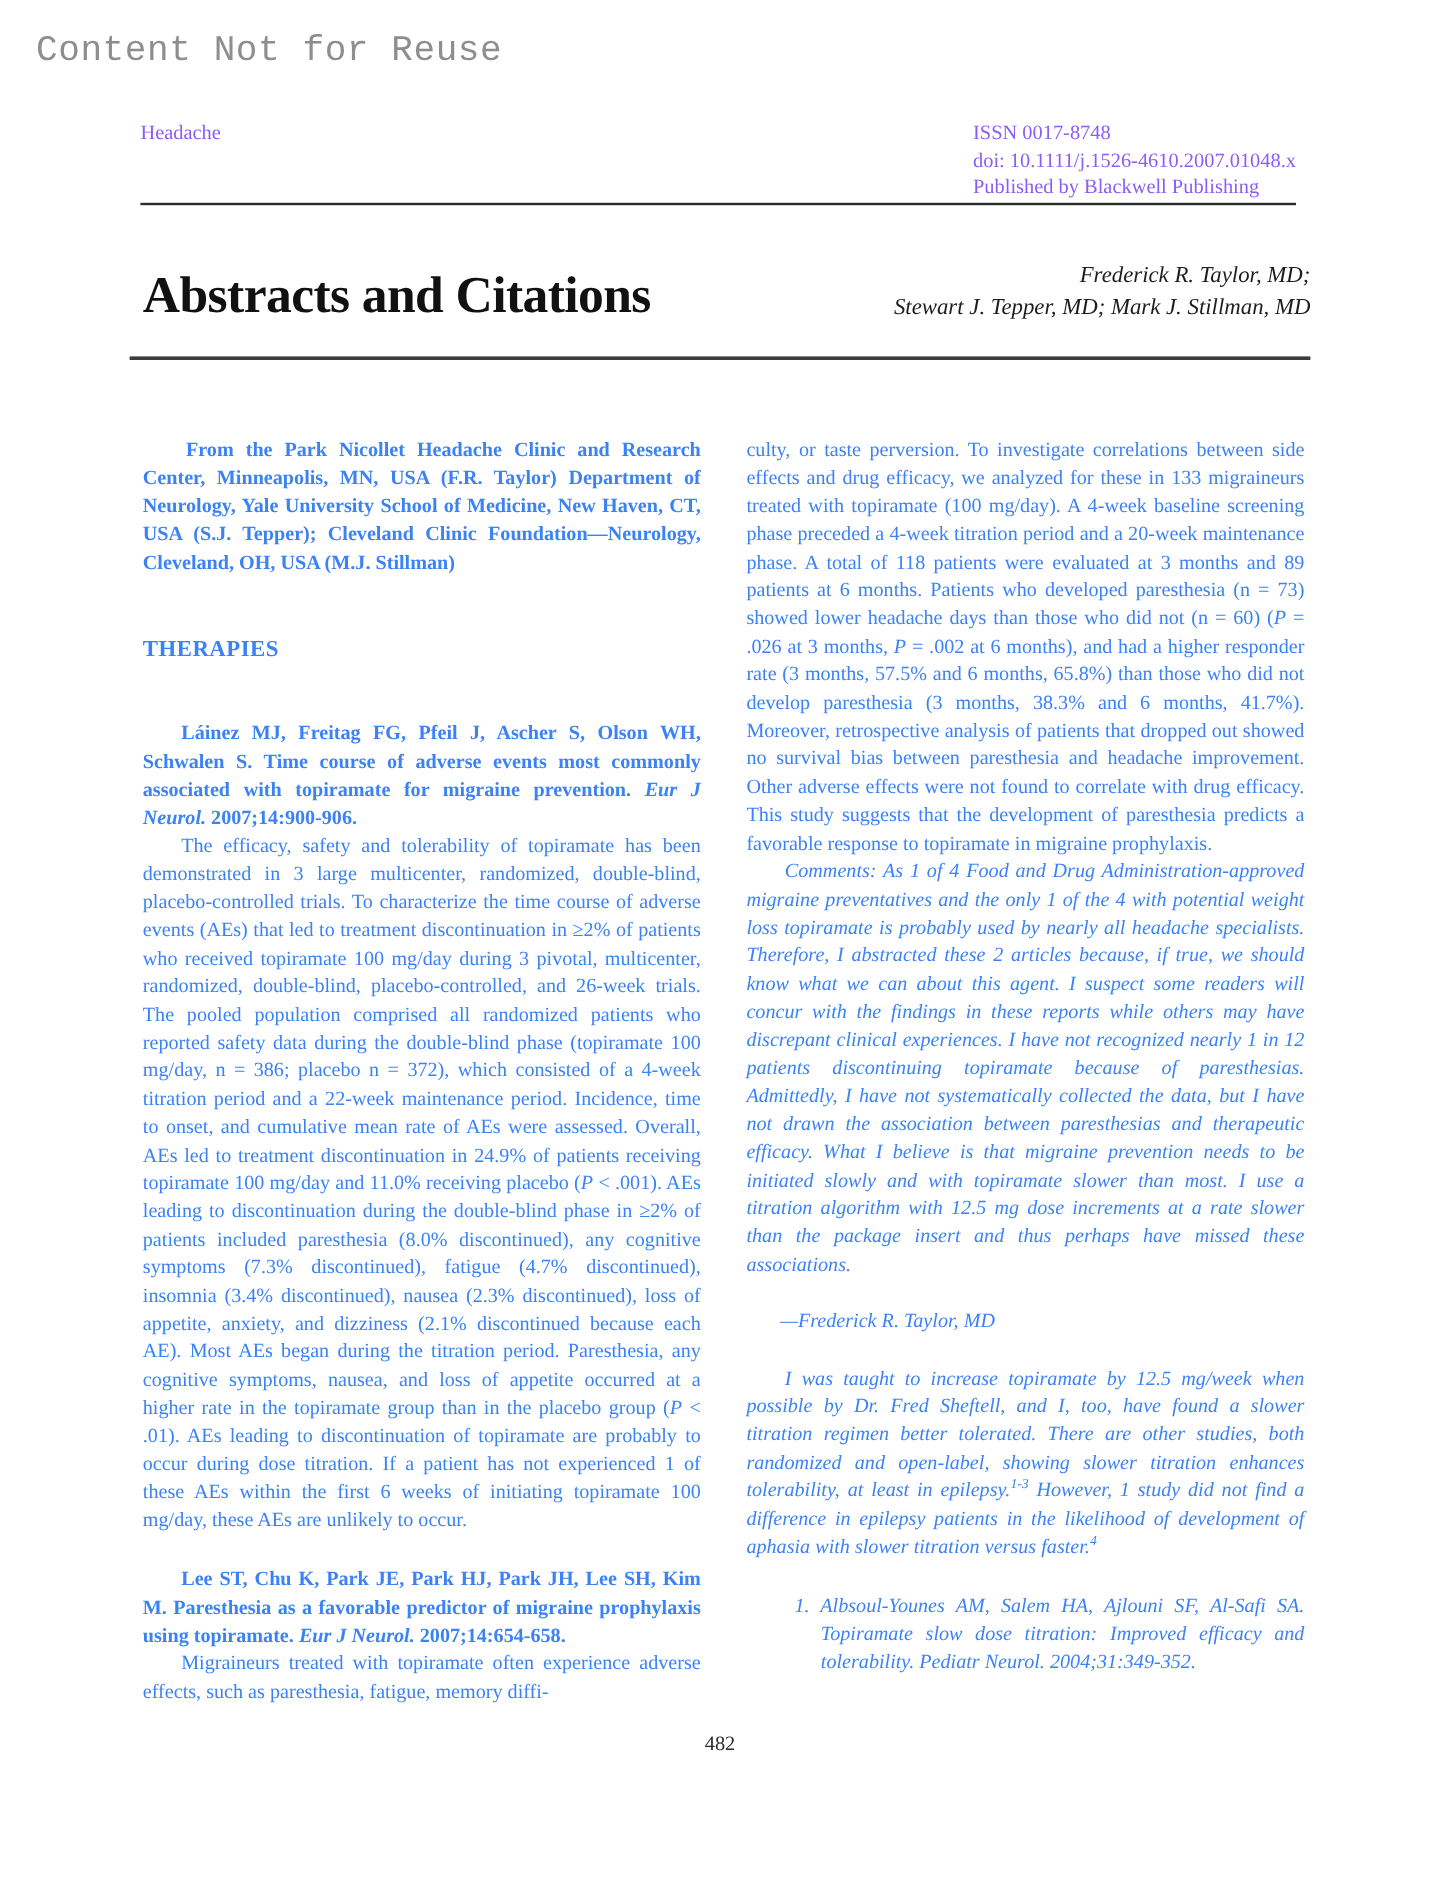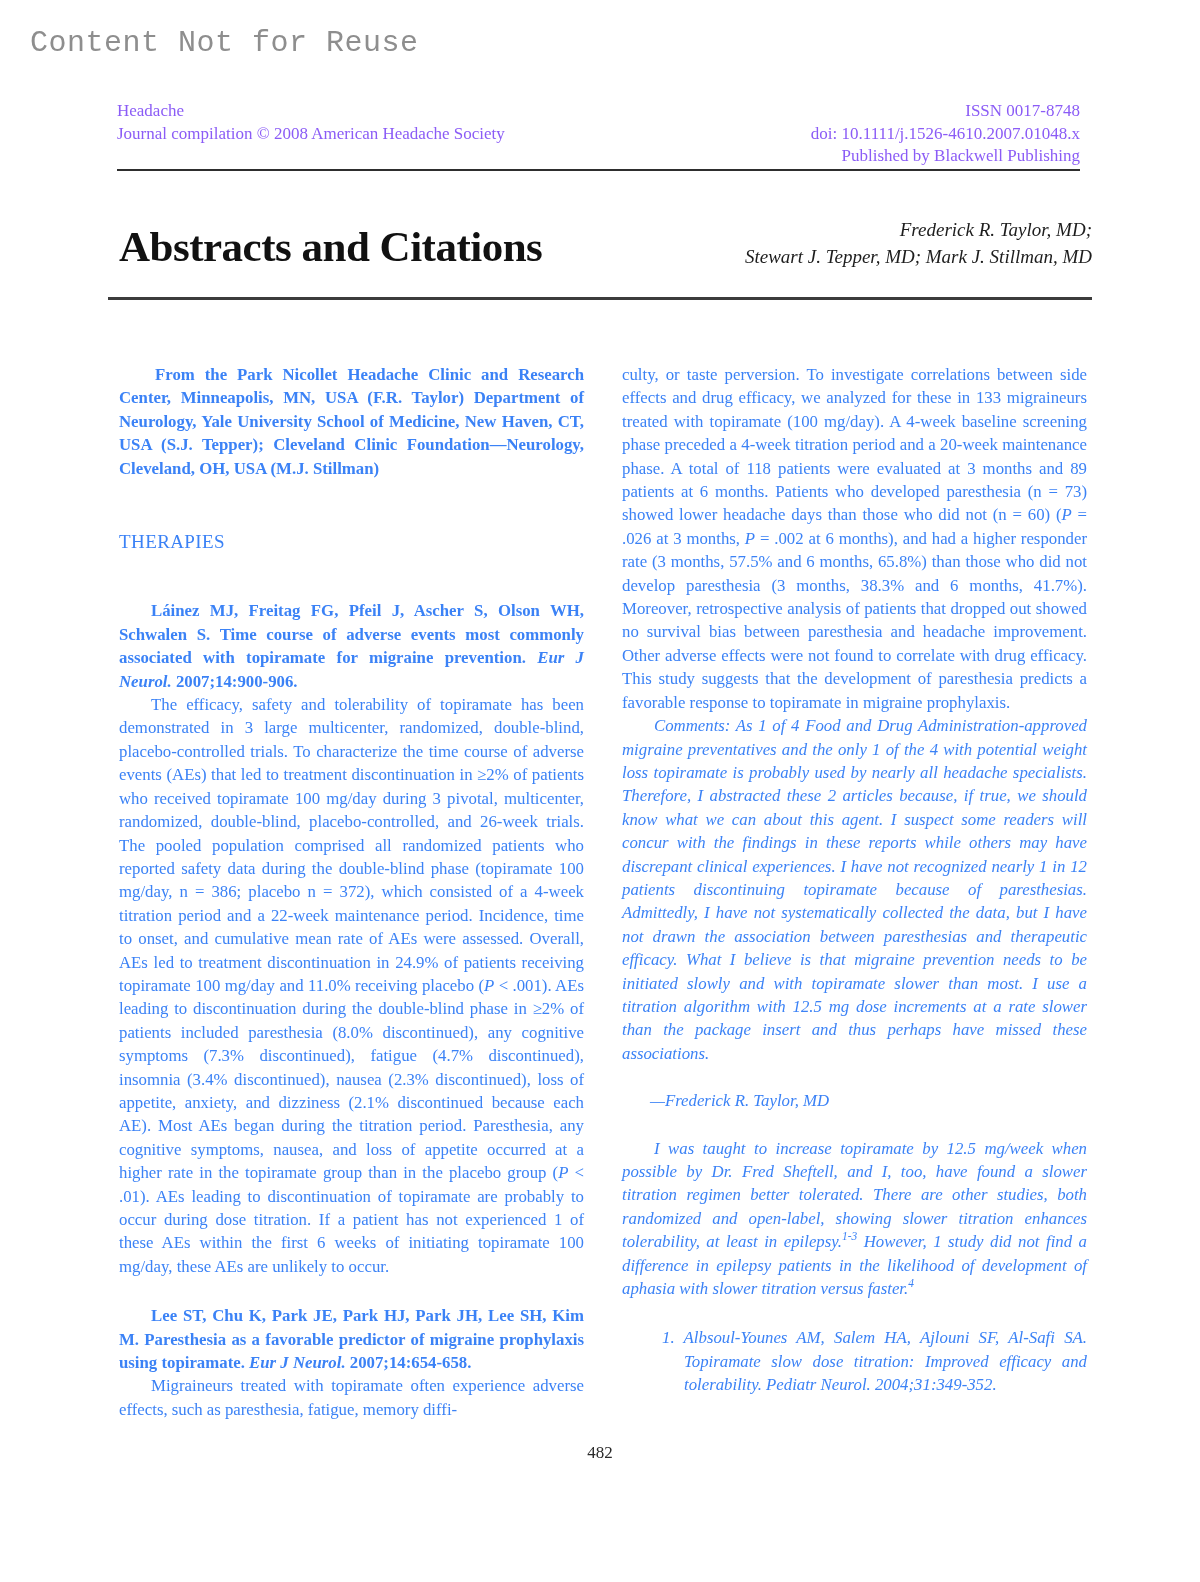--- a/index.html
+++ b/index.html
@@ -12,21 +12,21 @@
   .watermark{
     position:absolute;left:30px;top:26px;
     font-family:Liberation Mono, monospace;
     font-size:30px;color:#8e8e8e;letter-spacing:0.5px;
   }
   .header{
     position:absolute;left:117px;top:100px;width:963px;
     display:flex;justify-content:space-between;
     font-size:17px;line-height:22.5px;color:#8b5cf6;
   }
-  .header-right{text-align:right;}
+  .header-right{}
   .rule-1{position:absolute;left:117px;top:169px;width:963px;height:2px;background:#2e2e2e;}
   .title-row{
     position:absolute;left:119px;top:194px;width:973px;
     display:flex;justify-content:space-between;align-items:flex-end;
   }
   .page-title{
     font-size:43px;font-weight:700;letter-spacing:-0.5px;color:#111;
     margin:0;line-height:1.1;
   }
   .authors{
@@ -36,21 +36,21 @@
   .rule-2{position:absolute;left:108px;top:297px;width:984px;height:3px;background:#3c3c3c;}
   .columns{
     position:absolute;left:119px;top:363px;width:968px;
     display:flex;gap:38px;
   }
   .col{flex:1;font-size:16.8px;line-height:23.4px;text-align:justify;color:#3b82f6;}
   .para{margin:0;}
   .indent{text-indent:32px;}
   .affiliation{font-weight:700;text-indent:36px;}
   .section-heading{
-    font-weight:400;font-size:19px;letter-spacing:0.4px;
+    font-weight:700;font-size:19px;letter-spacing:0.4px;
     margin:50px 0 46px 0;text-align:left;
   }
   .citation-follow{margin-top:26px;}
   .signature{font-style:italic;text-align:left;margin:24px 0 24px 28px;}
   .reference{
     font-style:italic;margin:26px 0 0 40px;
     padding-left:22px;text-indent:-22px;
   }
   .s-b{font-weight:700;}
   .s-i{font-style:italic;}
@@ -64,21 +64,20 @@
 </head>
 <body>
 
 <div class="page">
 
   <div class="watermark">Content Not for Reuse</div>
 
   <div class="header">
     <div class="header-left">
       <div>Headache</div>
-      <div>Journal compilation © 2008 American Headache Society</div>
     </div>
     <div class="header-right">
       <div>ISSN 0017-8748</div>
       <div>doi: 10.1111/j.1526-4610.2007.01048.x</div>
       <div>Published by Blackwell Publishing</div>
     </div>
   </div>
 
   <div class="rule-1"></div>
 

